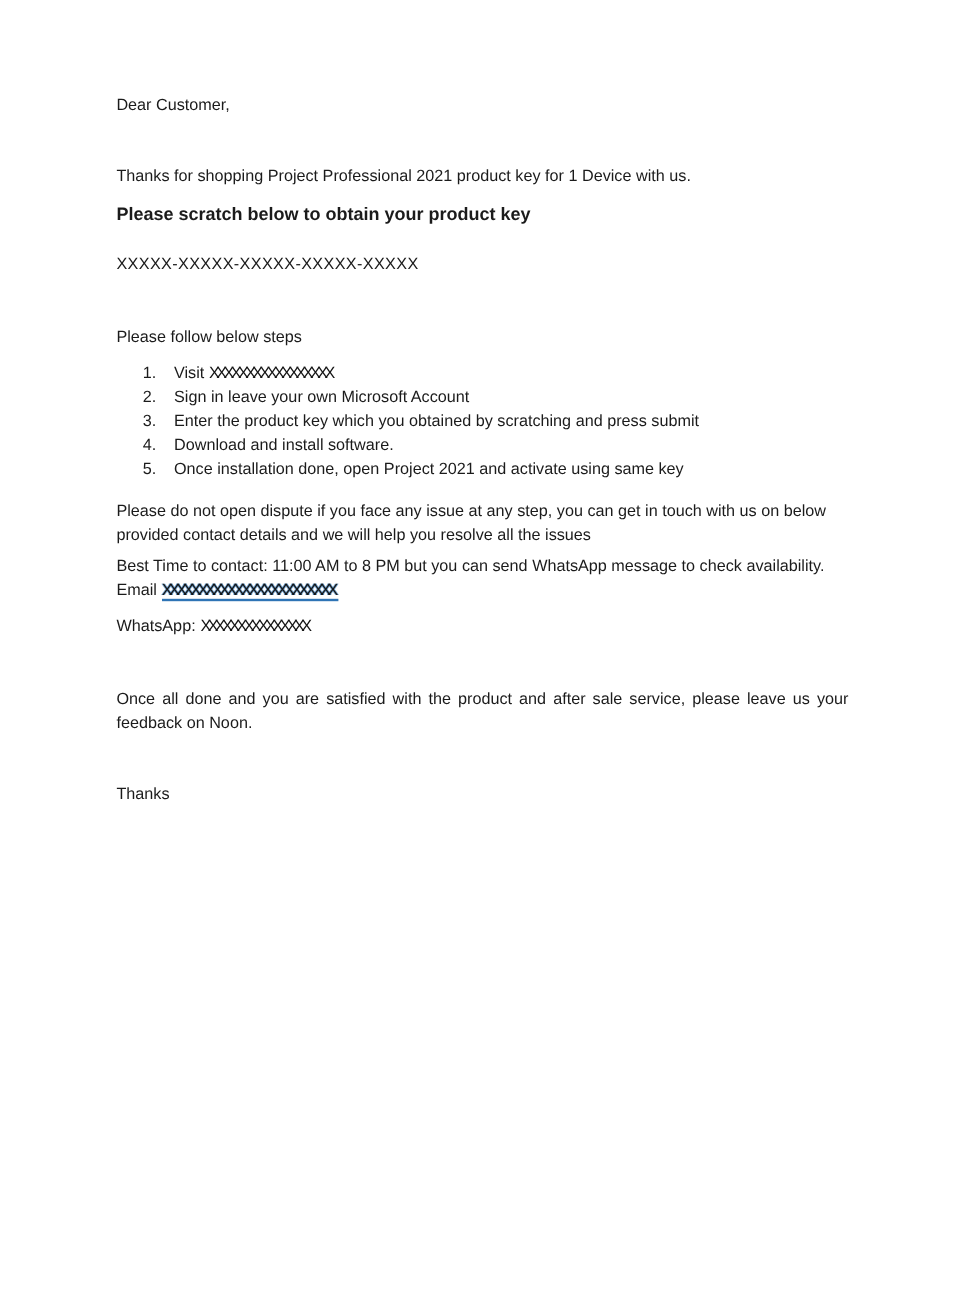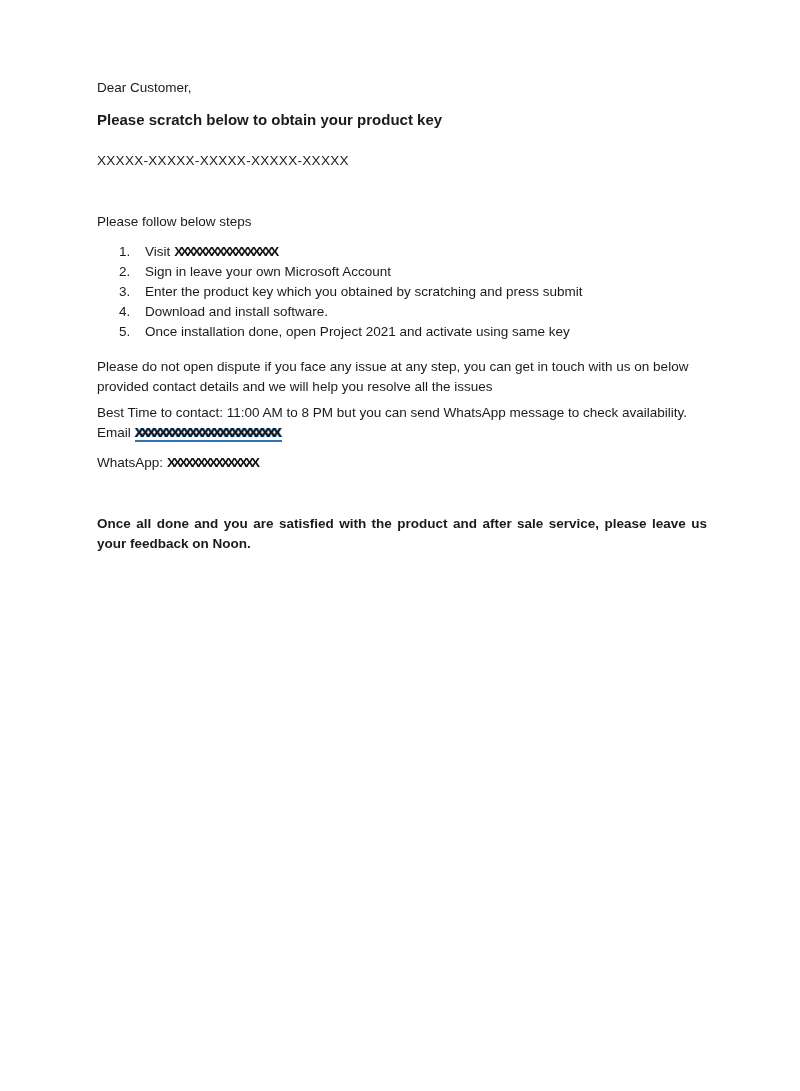--- a/index.html
+++ b/index.html
@@ -23,43 +23,44 @@
   .scratch-head { margin-top: 12px; font-weight: bold; font-size: 15px; }
   .product-key  { margin-top: 21px; letter-spacing: 0.3px; }
   .steps-intro  { margin-top: 41px; }
   .steps        { margin-top: 10px; }
   .step         { display: flex; }
   .step-num     { width: 26px; margin-left: 22px; flex: none; }
   .dispute      { margin-top: 15px; }
   .best-time    { margin-top: 6px; }
   .email-line   { }
   .whatsapp-line{ margin-top: 10px; }
-  .feedback     { margin-top: 41px; text-align: justify; font-weight: bold; }
+  .feedback     { margin-top: 41px; text-align: justify; }
   .closing      { margin-top: 39px; }
   .redacted {
-    font-weight: 700;
+    font-weight: 400;
     letter-spacing: -3px;
     padding-right: 3px;
     margin-left: 4px;
     white-space: nowrap;
     color: #141414;
   }
   .redacted-link {
     border-bottom: 2px solid var(--link-blue);
     text-shadow: 0.8px 0 0 rgba(46,116,181,0.65), -0.8px 0 0 rgba(46,116,181,0.65);
     cursor: pointer;
   }
 </style>
 </head>
 <body>
 
 <div class="page">
 
   <p class="greeting">Dear Customer,</p>
 
+  <p class="intro">Thanks for shopping Project Professional 2021 product key for 1 Device with us.</p>
 
   <p class="scratch-head">Please scratch below to obtain your product key</p>
 
   <p class="product-key">XXXXX-XXXXX-XXXXX-XXXXX-XXXXX</p>
 
   <p class="steps-intro">Please follow below steps</p>
 
   <div class="steps">
     <div class="step">
       <span class="step-num">1.</span>
@@ -86,14 +87,15 @@
   <p class="dispute">Please do not open dispute if you face any issue at any step, you can get in touch with us on below provided contact details and we will help you resolve all the issues</p>
 
   <p class="best-time">Best Time to contact: 11:00 AM to 8 PM but you can send WhatsApp message to check availability.</p>
 
   <p class="email-line"><span>Email</span><span class="redacted redacted-link">XXXXXXXXXXXXXXXXXXXXXXXX</span></p>
 
   <p class="whatsapp-line"><span>WhatsApp:</span><span class="redacted">XXXXXXXXXXXXXXX</span></p>
 
   <p class="feedback">Once all done and you are satisfied with the product and after sale service, please leave us your feedback on Noon.</p>
 
+  <p class="closing">Thanks</p>
 
 </div>
 
 </body></html>

